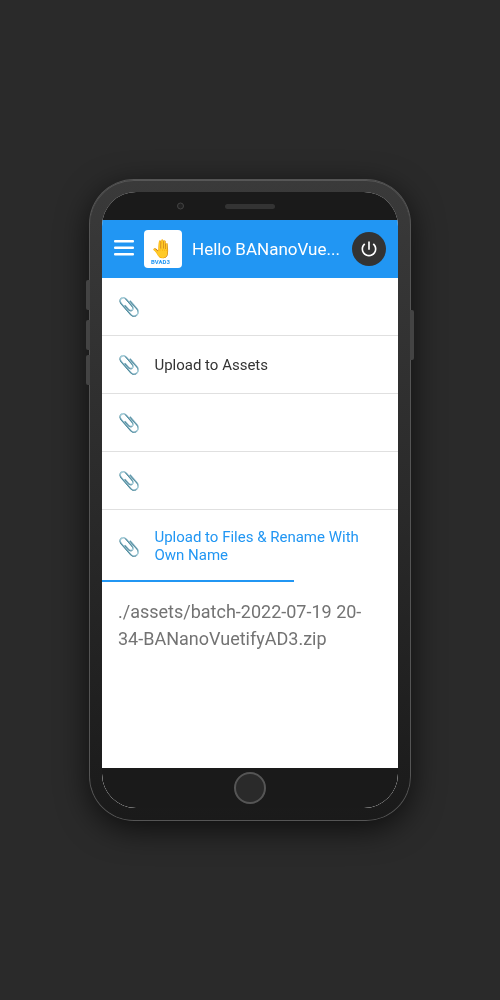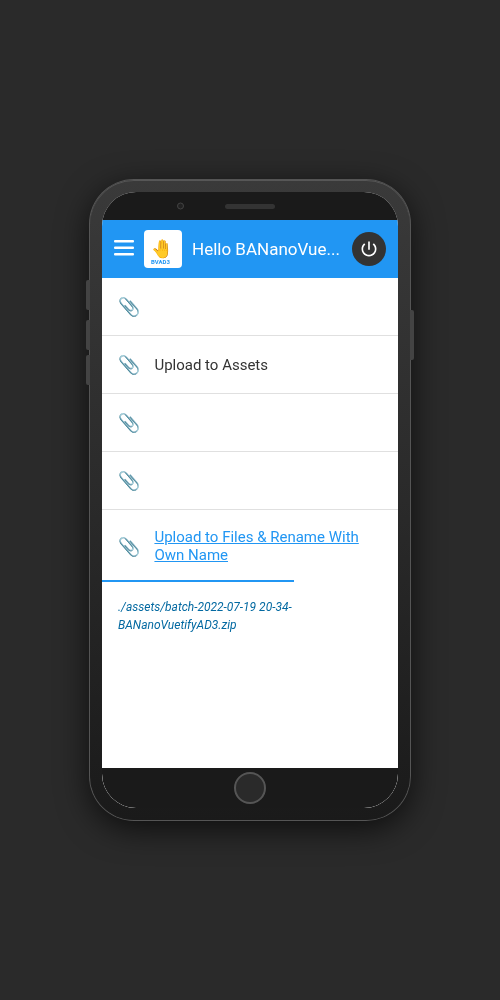--- a/index.html
+++ b/index.html
@@ -177,44 +177,42 @@
       color: #2196F3;
     }
 
     .item-label {
       font-size: 15px;
       color: #333;
     }
 
     .item-label.active {
       color: #2196F3;
-      text-decoration: underline;
     }
 
     .underline-active {
       border-bottom: 1px solid #e0e0e0;
       position: relative;
     }
 
     .progress-line {
       position: absolute;
       bottom: 0;
       left: 0;
       height: 2px;
       background: #2196F3;
       width: 65%;
     }
 
     
     .output-text {
       padding: 16px 16px 10px 16px;
-      font-size: 12px;
-      color: #0369a1;
+      font-size: 18px;
+      color: #737373;
       line-height: 1.5;
-      font-style: italic;
     }
 
     
     .phone-bottom {
       background: #1a1a1a;
       height: 40px;
       display: flex;
       align-items: center;
       justify-content: center;
       border-radius: 0 0 34px 34px;

